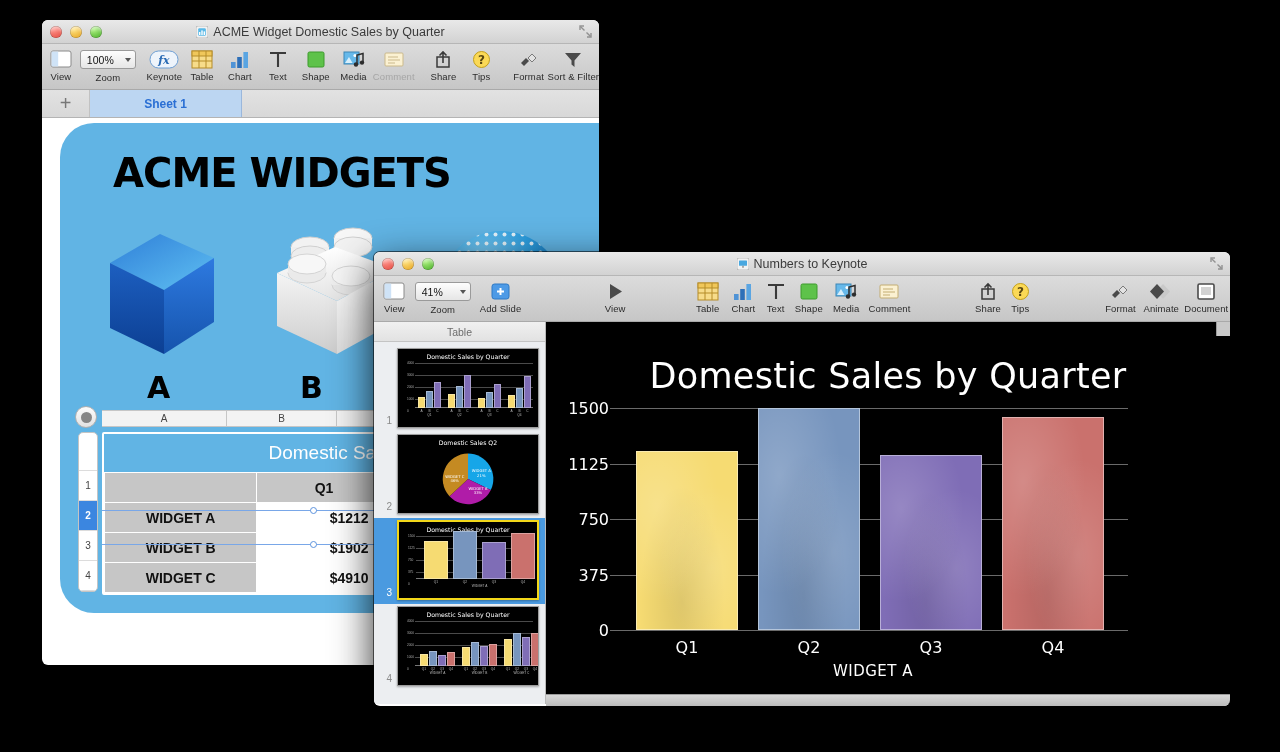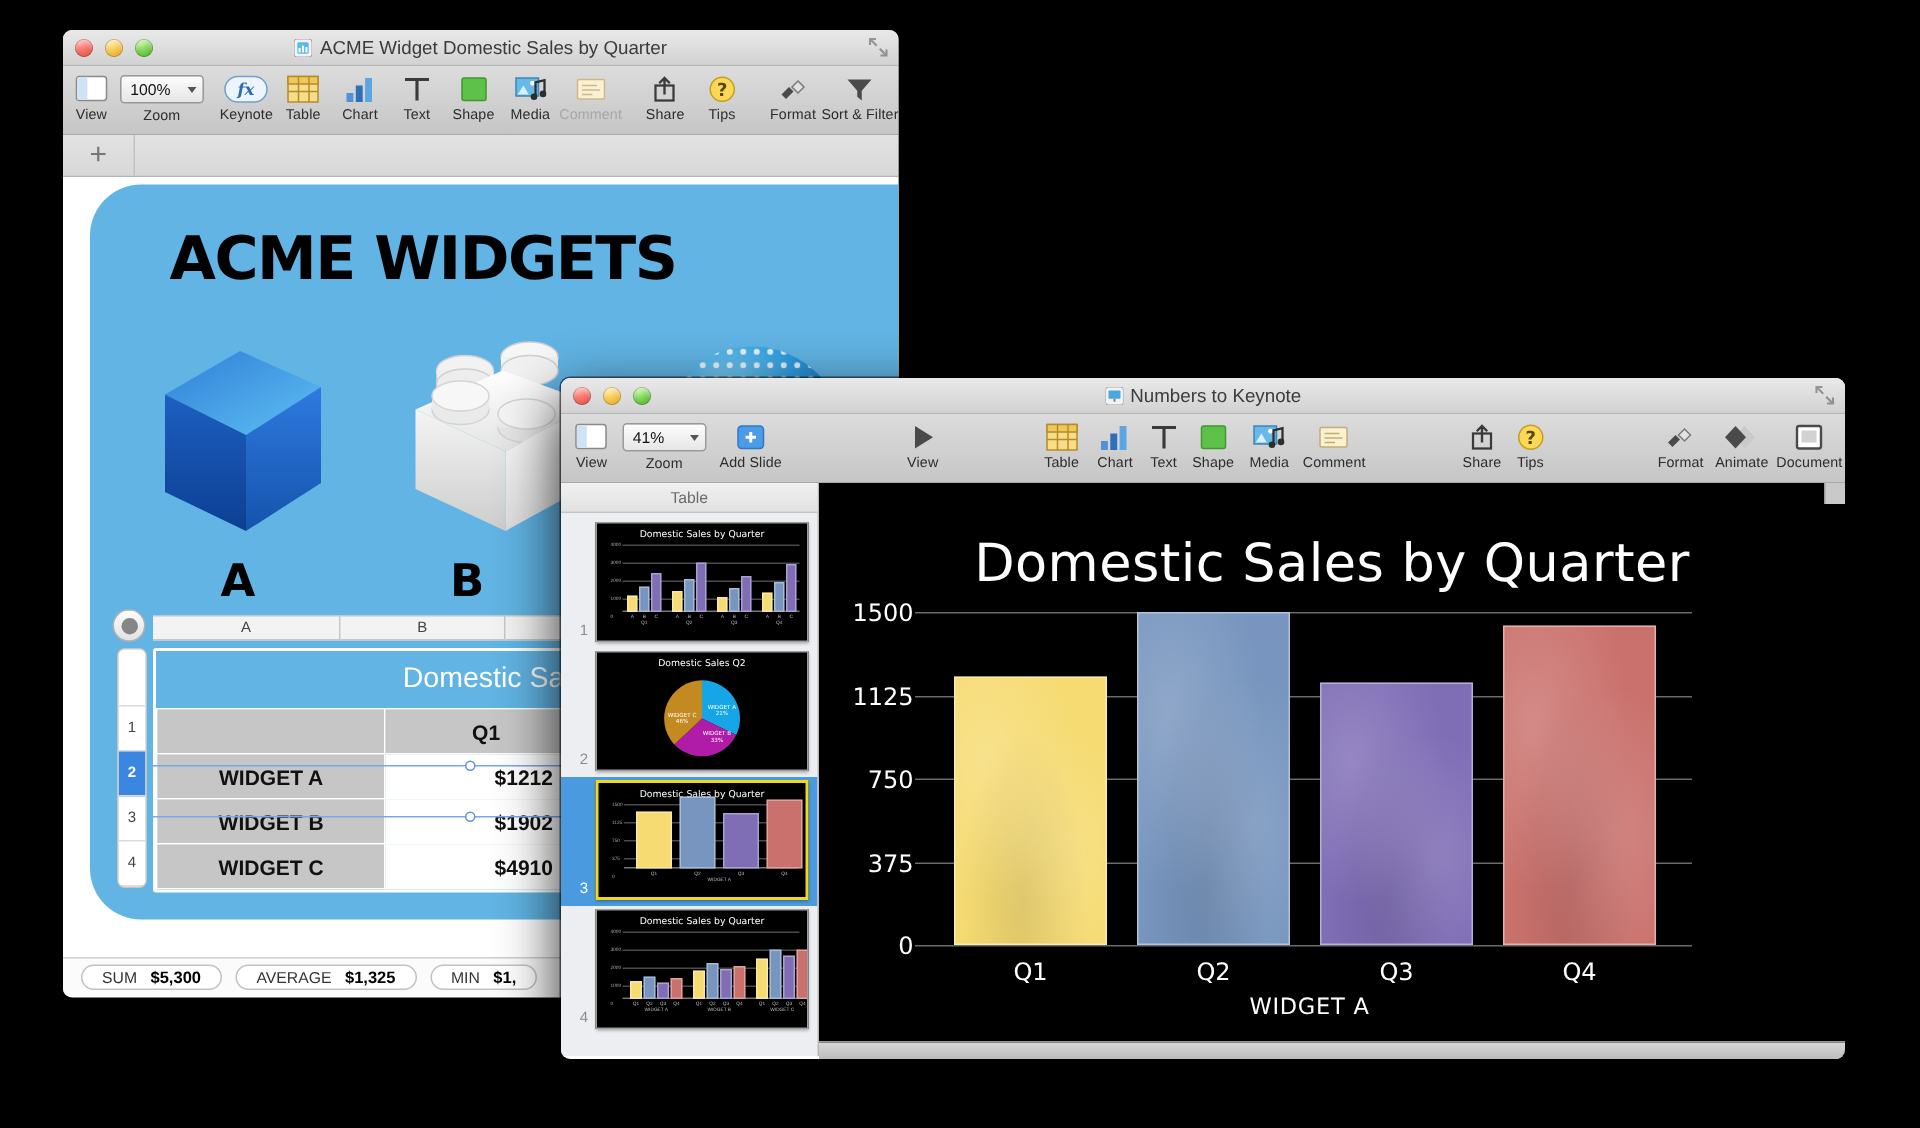--- a/index.html
+++ b/index.html
@@ -297,20 +297,21 @@
           <svg width="20" height="19" viewBox="0 0 20 19">
             <path d="M2 3 H18 L11.5 10.5 V17 L8.5 14.5 V10.5 Z" fill="#4a4a4a"></path>
           </svg>
         </span>
         <span class="lbl">Sort &amp; Filter</span>
       </div>
     </div>
 
     <div class="sheetbar">
       <div class="plus-tab">+</div>
+      <div class="sheet-tab">Sheet 1</div>
     </div>
 
     <div class="canvas">
       <div class="blue-card"></div>
 
       <div class="acme-title">ACME WIDGETS</div>
 
       <div class="shape-row">
         <svg class="cube" viewBox="0 0 118 128">
           <defs>
@@ -434,34 +435,20 @@
         </tbody>
           </table>
       </div>
       <div class="selline" style="top:392px;"></div>
       <div class="selline" style="top:426px;"></div>
       <div class="selknob" style="left:268px; top:389px;"></div>
       <div class="selknob" style="left:268px; top:423px;"></div>
 
     </div>
 
-    <div class="statusbar">
-      <div class="pill">
-        <span>SUM</span>
-        <b>$5,300</b>
-      </div>
-      <div class="pill">
-        <span>AVERAGE</span>
-        <b>$1,325</b>
-      </div>
-      <div class="pill">
-        <span>MIN</span>
-        <b>$1,</b>
-      </div>
-    </div>
   </div>
 
   <div class="win" id="keynote-window">
 
     <div class="titlebar">
       <div class="lights">
         <span class="light l-red"></span>
         <span class="light l-yel"></span>
         <span class="light l-grn"></span>
       </div>

